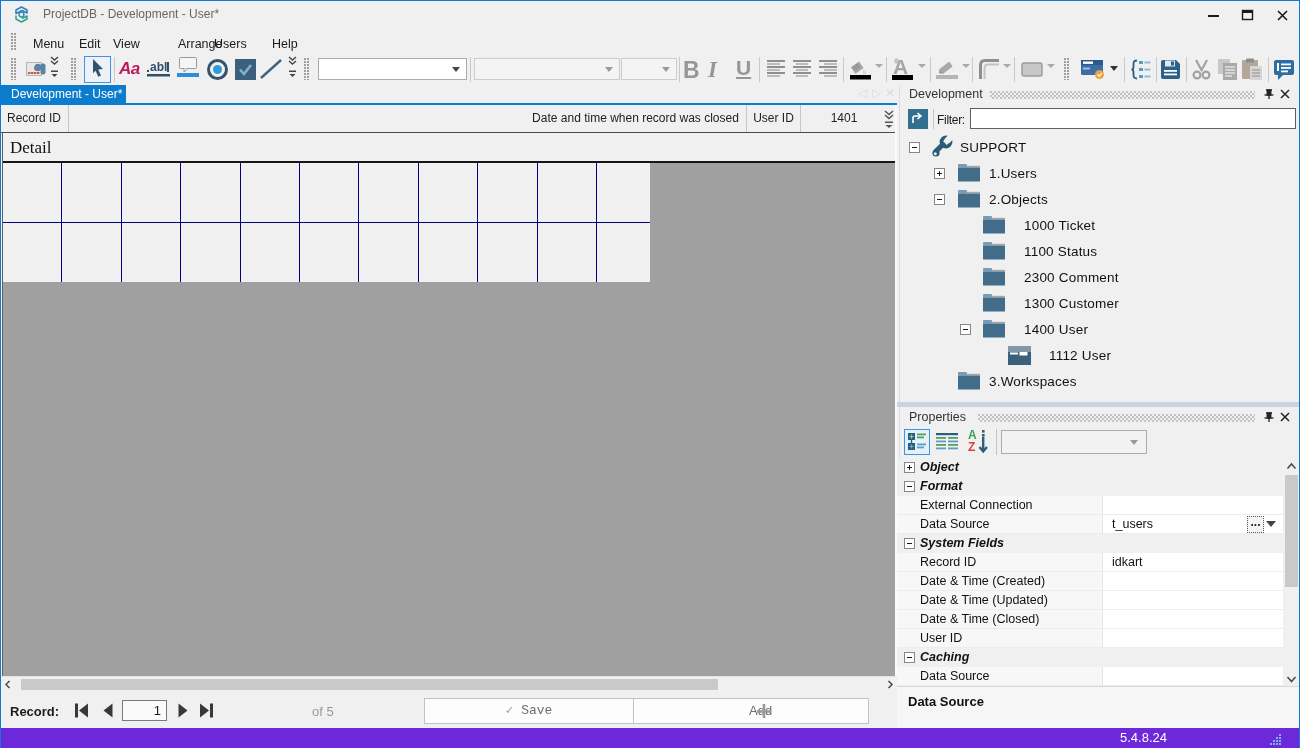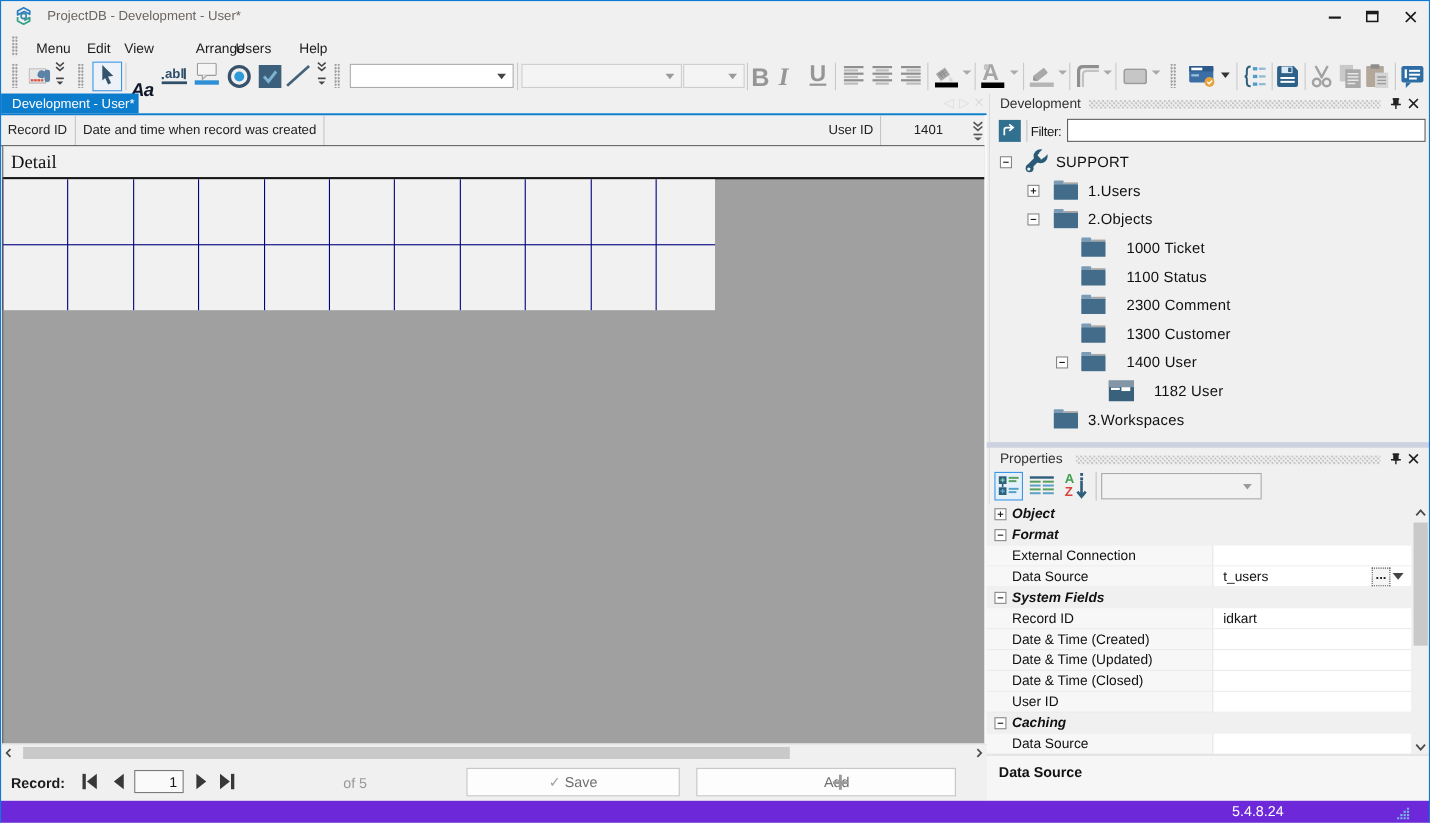--- a/index.html
+++ b/index.html
@@ -98,21 +98,21 @@
   <path d="M1.5 18 L7.5 18 L4.5 21 Z" fill="#444"></path>
 </svg>
 <div class="abs grip" style="left:71px;top:58px;height:22px;"></div>
 
 <div class="abs" style="left:84px;top:56px;width:27px;height:27px;border:1.5px solid #3d95e5;background:#edf2f8;box-sizing:border-box;"></div>
 <svg class="abs" style="left:89px;top:58px" width="18" height="22" viewBox="0 0 18 22">
   <path d="M4 1 L14 11 L9.2 11.6 L12 17.5 L9.3 18.8 L6.6 12.8 L4 15.2 Z" fill="#33536d"></path>
 </svg>
 <div class="abs tsep" style="left:114px;"></div>
 
-<div class="abs" style="left:119px;top:72px;font-size:17px;font-style:italic;font-weight:bold;color:#0f172a;letter-spacing:-0.5px;">Aa</div>
+<div class="abs" style="left:119px;top:59px;font-size:17px;font-style:italic;font-weight:bold;color:#be185d;letter-spacing:-0.5px;">Aa</div>
 
 <svg class="abs" style="left:146px;top:58px" width="26" height="22" viewBox="0 0 26 22">
   <text x="4" y="13" font-family="Liberation Sans" font-size="12" font-weight="bold" fill="#30506a">abl</text>
   <rect x="1" y="12" width="2" height="2" fill="#30506a"></rect>
     <rect x="21" y="4" width="2" height="10" fill="#30506a"></rect>
   <rect x="1" y="16" width="23" height="2.5" fill="#30506a"></rect>
 </svg>
 
 <svg class="abs" style="left:176px;top:57px" width="25" height="24" viewBox="0 0 25 24">
   <rect x="3.5" y="0.5" width="17" height="11" rx="1" fill="#f5f5f5" stroke="#9a9a9a"></rect>
@@ -319,21 +319,21 @@
 </svg>
 
 <div class="abs" id="tab">Development - User*</div>
 <div class="abs" id="tabline"></div>
 <div class="abs tabctl" style="left:858px;">◁</div>
 <div class="abs tabctl" style="left:872px;">▷</div>
 <div class="abs tabctl" style="left:885px;">✕</div>
 
 <div class="abs" id="hdr">
   <div class="hcell" style="left:0;width:69px;">Record ID</div>
-  <div class="hcell" style="left:69px;width:226px;">Date and time when record was created</div>
+  <div class="hcell" style="left:525px;width:222px;">Date and time when record was closed</div>
   <div class="hcell" style="left:747px;width:54px;">User ID</div>
   <div class="hcell" style="left:801px;width:86px;border-right:none;">1401</div>
 </div>
 <svg class="abs" style="left:883px;top:110px" width="12" height="18" viewBox="0 0 12 18">
   <path d="M2 1 L6 4.5 L10 1" fill="none" stroke="#555" stroke-width="1.5"></path>
   <path d="M2 5 L6 8.5 L10 5" fill="none" stroke="#555" stroke-width="1.5"></path>
   <rect x="2" y="11.5" width="8" height="1.5" fill="#555"></rect>
   <path d="M2.5 15 L9.5 15 L6 18 Z" fill="#555"></path>
 </svg>
 <div class="abs" id="hdrline"></div>
@@ -379,21 +379,21 @@
 </svg>
 <div class="abs" id="recbox">1</div>
 <svg class="abs" style="left:176px;top:701px" width="15" height="19" viewBox="0 0 15 19">
   <path d="M2.5 2.5 L2.5 16.5 L11.5 9.5 Z" fill="#383838"></path>
 </svg>
 <svg class="abs" style="left:198px;top:701px" width="17" height="19" viewBox="0 0 17 19">
   <path d="M2 2.5 L2 16.5 L11 9.5 Z" fill="#383838"></path>
     <rect x="12" y="2.5" width="3" height="14" fill="#383838"></rect>
 </svg>
 <div class="abs" style="left:312px;top:704px;font-size:13px;color:#9a9a9a;">of  5</div>
-<div class="abs btn" style="left:424px;width:194px;"><span style="color:#a0a0a0;">✓</span> Save</div>
+<div class="abs btn" style="left:424px;width:210px;font-family:Liberation Mono, monospace;"><span style="color:#a0a0a0;">✓</span> Save</div>
 <div class="abs btn" style="left:633px;width:236px;padding-left:115px;box-sizing:border-box;text-align:left;">Add</div>
 <svg class="abs" style="left:757px;top:704px" width="15" height="15">
     <rect x="0" y="6.2" width="14" height="2.6" fill="#9a9a9a"></rect>
     <rect x="5.7" y="0" width="2.6" height="14" fill="#9a9a9a"></rect>
   </svg>
 
 <div class="abs" id="panel"></div>
 <div class="abs" style="left:899px;top:85px;width:1px;height:591px;background:#dcdce4;"></div>
 
 <div class="abs phead" style="left:909px;top:87px;">Development</div>
@@ -482,21 +482,21 @@
     <rect x="10" y="2.8" width="13" height="1.7" fill="#a7a7a7"></rect>
     <rect x="1" y="4.5" width="22" height="14" rx="0.5" fill="#426c8a"></rect>
   </svg>
 <div class="abs treerow" style="left:1024px;top:322px;">1400 User</div>
 <svg class="abs" style="left:1007px;top:345px" width="24" height="20" viewBox="0 0 24 20">
   <rect x="1" y="1" width="23" height="19" fill="#3a617c"></rect>
   <rect x="1" y="1" width="23" height="6" fill="#8296a5"></rect>
   <rect x="3" y="7.5" width="8" height="2" fill="#fff"></rect>
   <rect x="12.5" y="7" width="8" height="3.5" fill="#fff"></rect>
 </svg>
-<div class="abs treerow" style="left:1049px;top:348px;">1182 User</div>
+<div class="abs treerow" style="left:1049px;top:348px;">1112 User</div>
 <svg class="abs" style="left:957px;top:371px" width="24" height="19" viewBox="0 0 24 19">
     <path d="M1 4.5 L1 2 Q1 1 2 1 L9 1 Q10 1 10 2 L10 4.5 Z" fill="#7b9cb6"></path>
     <rect x="10" y="2.8" width="13" height="1.7" fill="#a7a7a7"></rect>
     <rect x="1" y="4.5" width="22" height="14" rx="0.5" fill="#426c8a"></rect>
   </svg>
 <div class="abs treerow" style="left:989px;top:374px;">3.Workspaces</div>
 
 <div class="abs" style="left:897px;top:402px;width:403px;height:5px;background:#cdd2e0;"></div>
 
 <div class="abs phead" style="left:909px;top:410px;">Properties</div>

